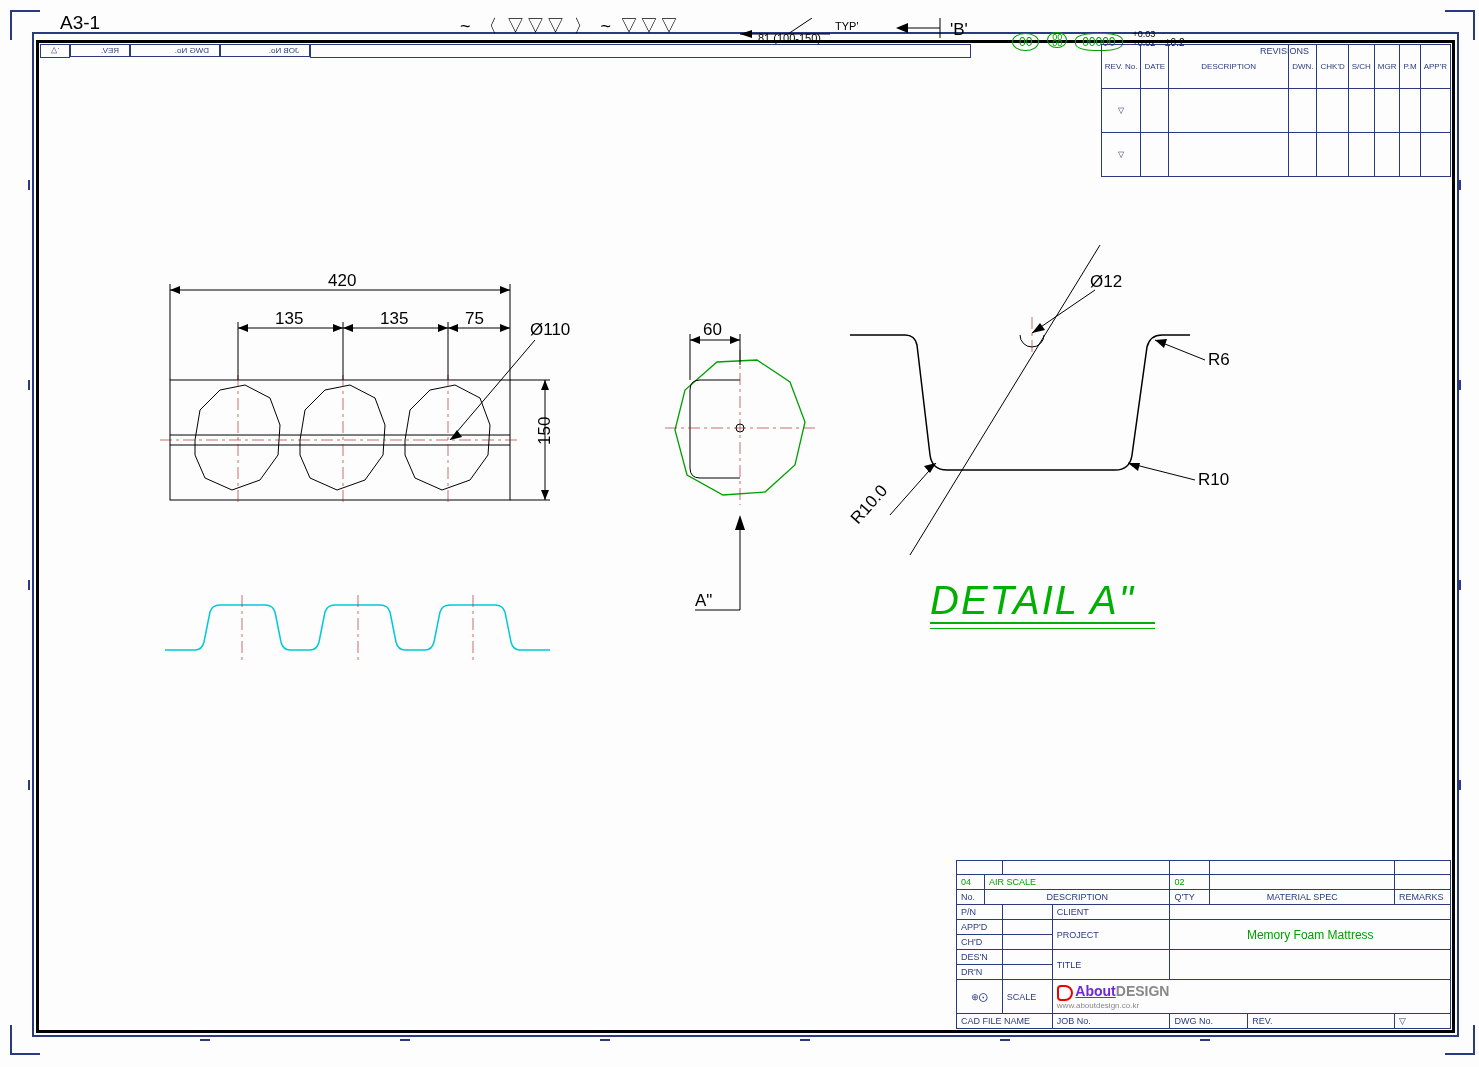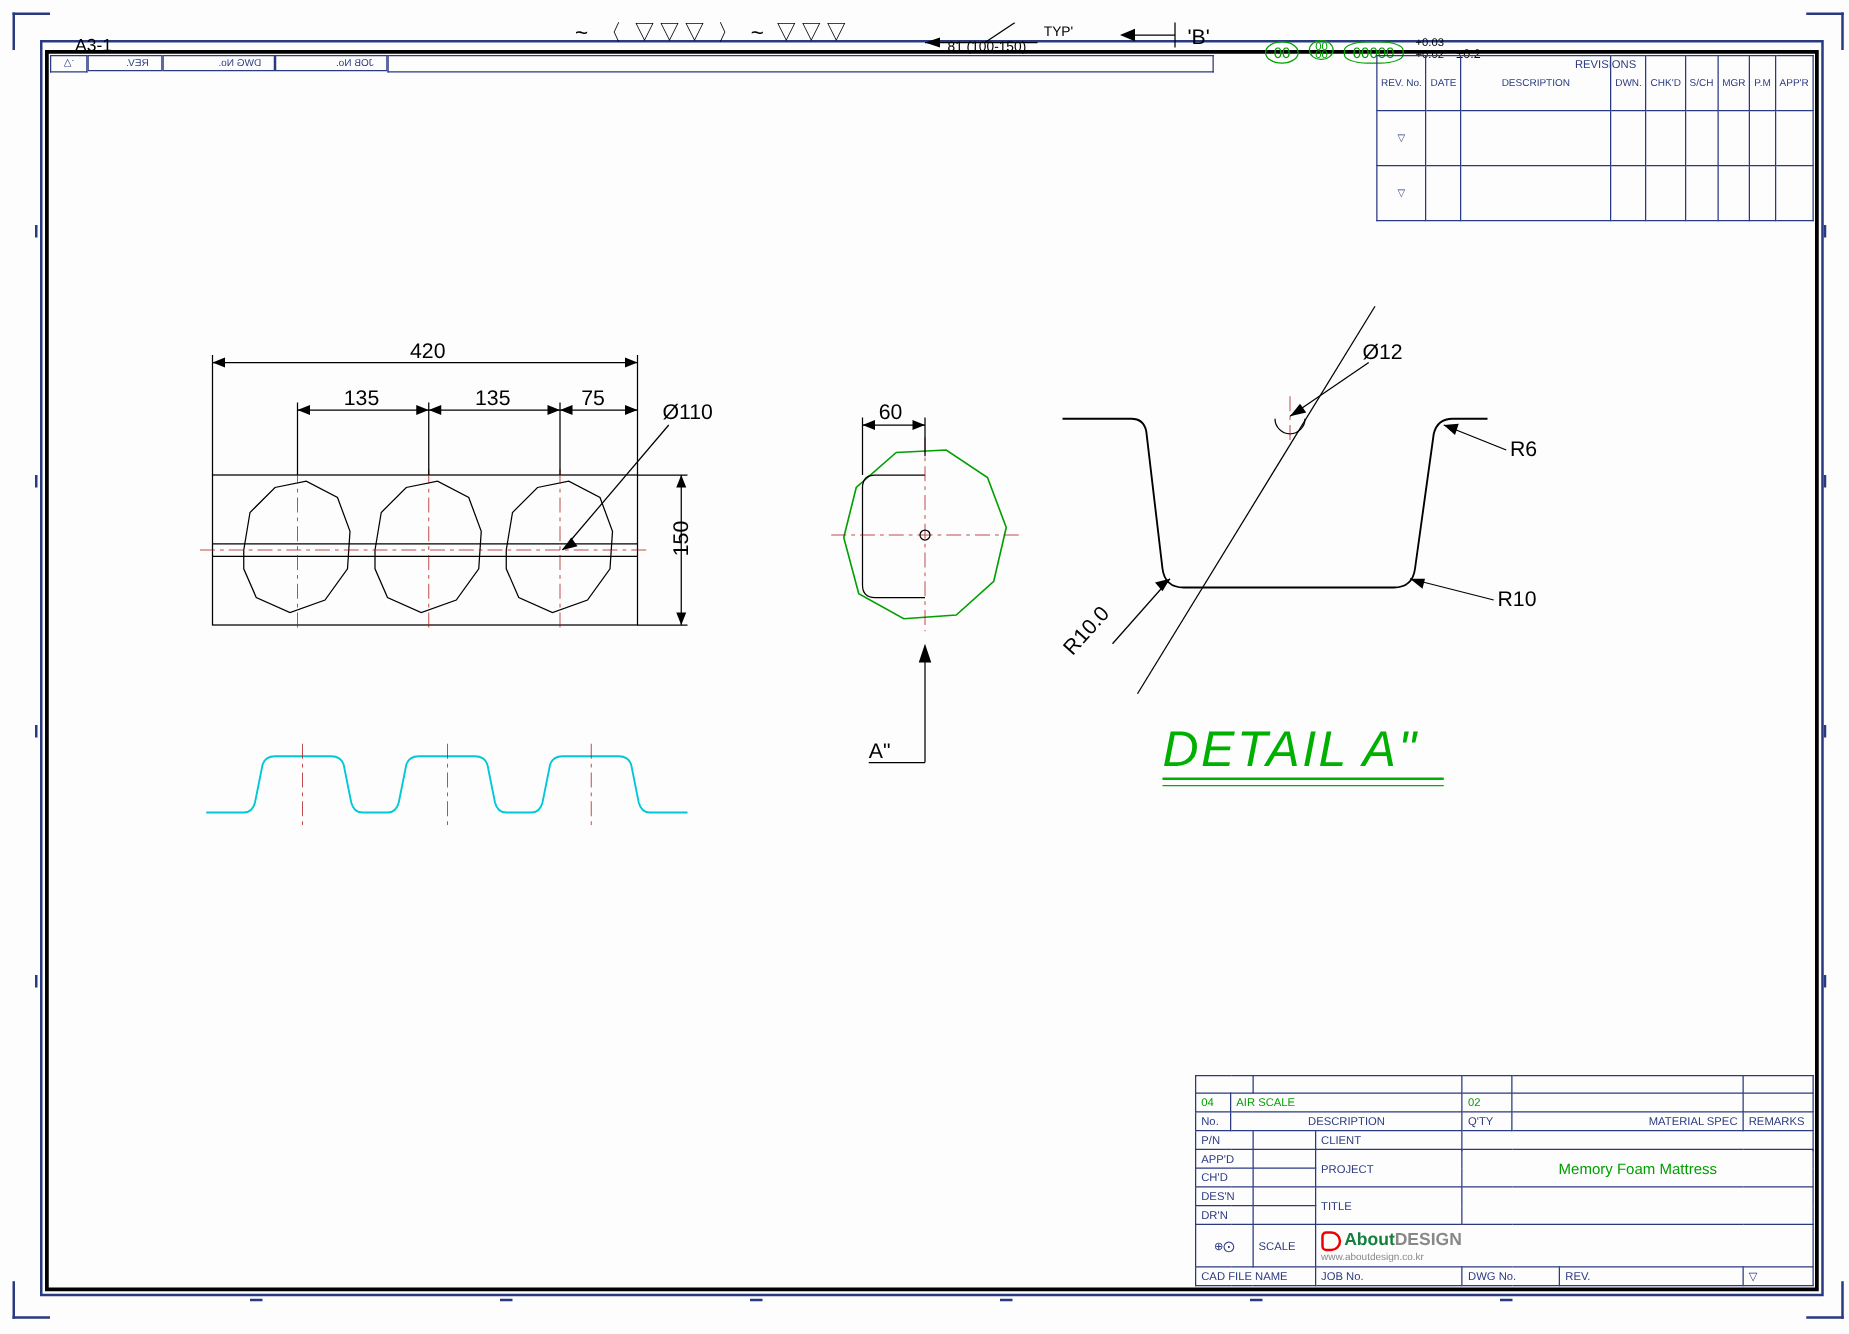--- a/index.html
+++ b/index.html
@@ -62,21 +62,21 @@
   .topleft-table { position:absolute; left:40px; top:44px; transform:scaleY(-1); }
   .topleft-table table { border-collapse:collapse; font-size:8px;}
   .topleft-table td { border:1px solid #2a3a80; padding:1px 10px; color:#2a3a80;}
   
   .title-block { position:absolute; right:28px; bottom:38px; width:495px; font-size:9px; }
   .title-block table { border-collapse:collapse; width:100%; }
   .title-block td, .title-block th { border:1px solid #2a3a80; padding:2px 4px; color:#2a3a80; }
   .grn { color:#00a000 !important; font-weight:normal; }
   .logo-box { height:34px; position:relative; }
   .logo-mark { width:16px; height:16px; border:2px solid #e00; border-radius:30% 60% 60% 30%; display:inline-block; vertical-align:middle;}
-  .logo-txt1 { font:bold 14px Arial; color:#15803d; }
+  .logo-txt1 { font:bold 14px Arial; color:#6d28d9;text-decoration:underline; }
   .logo-txt2 { font:bold 14px Arial; color:#888; }
   .logo-url  { font:8px Arial; color:#888; display:block; }
   
   .flip { transform: scaleX(-1) scaleY(-1); display:inline-block;}
 </style>
 </head>
 <body>
 
 <div class="page">
 
@@ -96,21 +96,21 @@
   <div class="tick h" style="left:200px; bottom:26px"></div>
   <div class="tick h" style="left:400px; bottom:26px"></div>
   <div class="tick h" style="left:600px; bottom:26px"></div>
   <div class="tick h" style="left:800px; bottom:26px"></div>
   <div class="tick h" style="left:1000px; bottom:26px"></div>
   <div class="tick h" style="left:1200px; bottom:26px"></div>
 
   <div class="frame-outer"></div>
   <div class="frame-inner"></div>
 
-  <div class="top-note" style="left:60px; top:28px; font-size:14px">A3-1</div>
+  <div class="top-note" style="left:60px; top:12px; font-size:19px">A3-1</div>
 
   <div class="topleft-table">
     <table>
       <tbody>
           <tr>
         <td style="width:18px">▽.</td>
         <td class="flip" style="width:60px">REV.</td>
         <td class="flip" style="width:90px">DWG No.</td>
         <td class="flip" style="width:90px">JOB No.</td>
         <td style="width:660px"></td>
@@ -312,21 +312,21 @@
         <td class="grn" style="width:28px">04</td>
         <td colspan="3" class="grn">AIR SCALE</td>
         <td class="grn" style="width:40px">02</td>
         <td colspan="2"></td>
             <td style="width:56px"></td>
       </tr>
       <tr>
         <td>No.</td>
         <td colspan="3" style="text-align:center">DESCRIPTION</td>
         <td>Q'TY</td>
-        <td colspan="2" style="text-align:right">MATERIAL SPEC</td>
+        <td colspan="2" style="text-align:center">MATERIAL SPEC</td>
         <td>REMARKS</td>
       </tr>
       <tr>
         <td colspan="2">P/N</td>
         <td style="width:50px"></td>
         <td rowspan="2">CLIENT</td>
         <td rowspan="2" colspan="4"></td>
       </tr>
       <tr>
             <td colspan="2" rowspan="2">APP'D</td>

